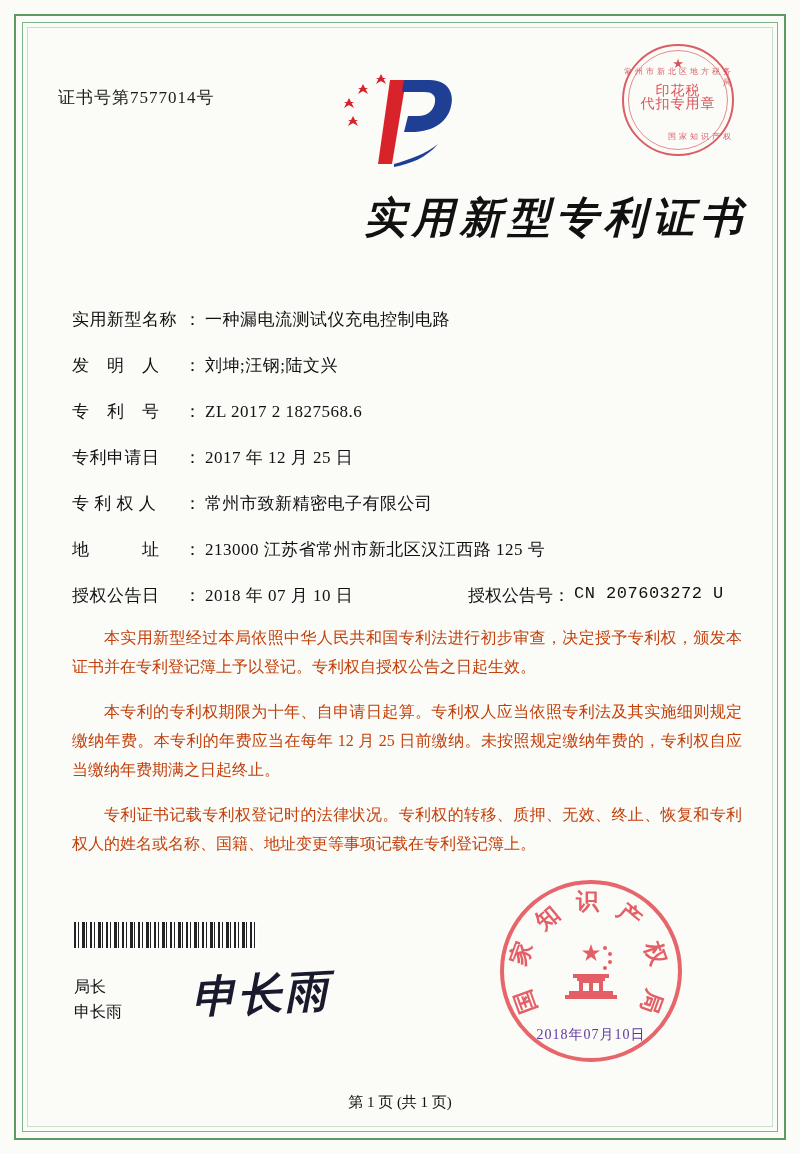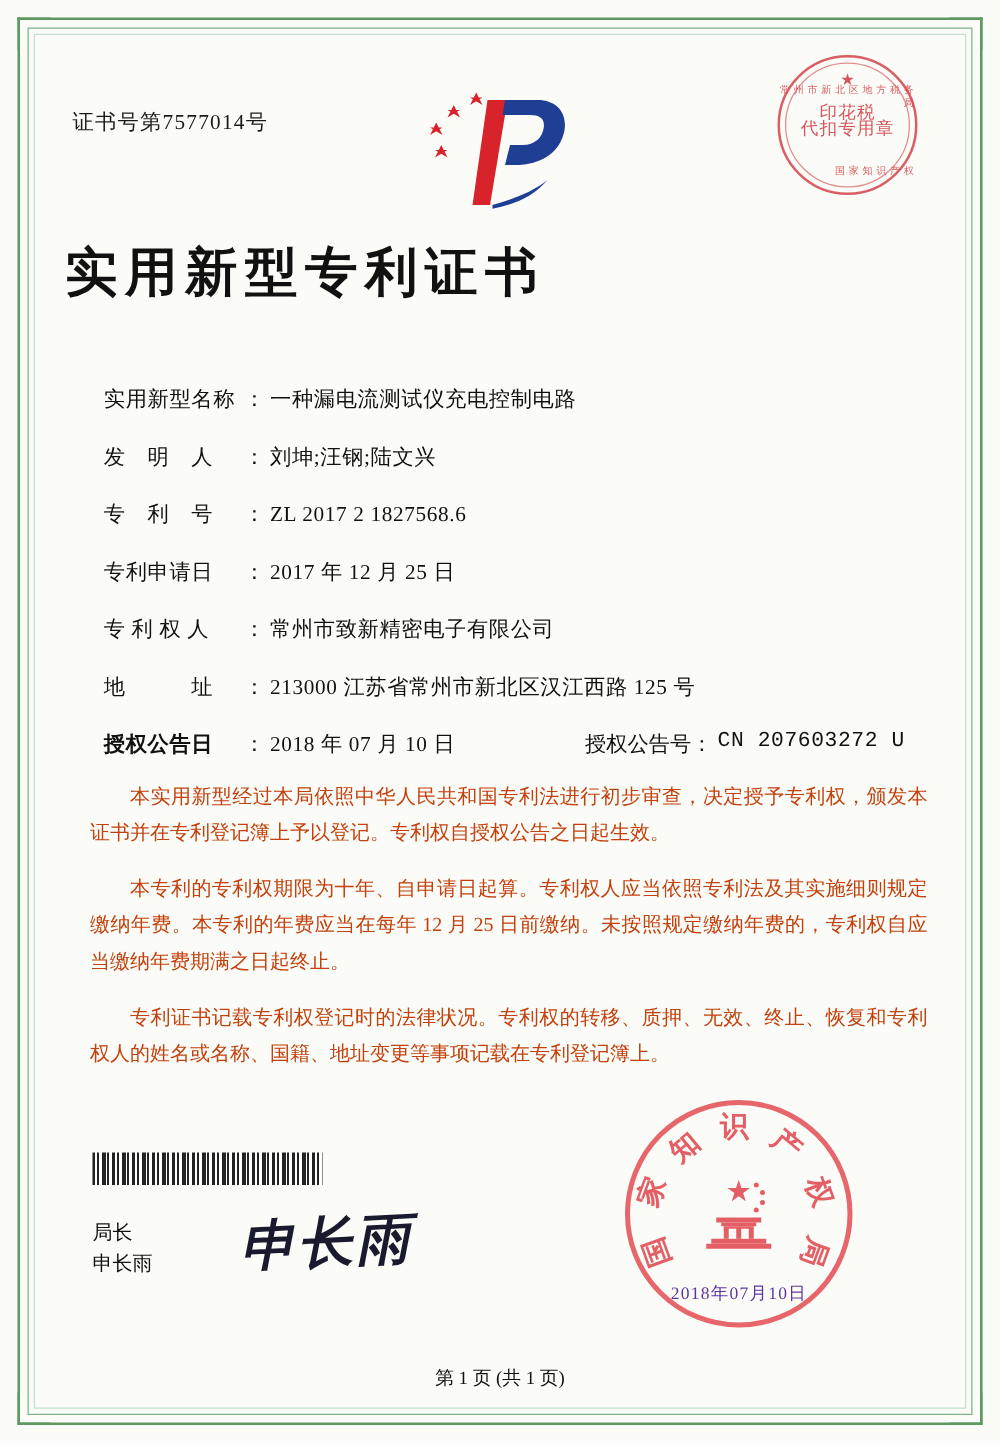--- a/index.html
+++ b/index.html
@@ -140,64 +140,64 @@
     color: #d4434a;
     font-size: 8px;
     letter-spacing: 3px;
     opacity: .85;
   }
   .tax-seal .arc-top { top: 22px; }
   .tax-seal .arc-bottom { bottom: 14px; }
 
   .doc-title {
     margin-top: 6px;
-    text-align: left;
+    text-align: right;
     font-size: 42px;
     font-weight: bold;
     letter-spacing: 6px;
     color: #111;
     font-family: "Liberation Serif", "DejaVu Serif", serif;
+    font-style: italic;
   }
 
   .fields {
     margin-top: 62px;
     padding-left: 20px;
   }
   .field-row {
     display: flex;
     align-items: baseline;
     margin-bottom: 23px;
     font-size: 17px;
     color: #111;
   }
   .field-label {
     width: 112px;
     flex: 0 0 112px;
     letter-spacing: 0.5px;
     white-space: nowrap;
-    margin-left: 11px;
   }
   .field-colon {
     flex: 0 0 auto;
     padding-right: 4px;
   }
   .field-value {
     flex: 1 1 auto;
     letter-spacing: 0.5px;
   }
 
   .grant-row {
     display: flex;
     align-items: baseline;
     margin-bottom: 10px;
     font-size: 17px;
     color: #111;
   }
   .grant-left { flex: 0 0 396px; display: flex; }
-  .grant-left .field-label { width: 112px; flex: 0 0 112px; font-weight: bold; }
+  .grant-left .field-label { width: 112px; flex: 0 0 112px; }
   .grant-right { display: flex; font-family: Liberation Mono, monospace; }
   .grant-right .g-label { white-space: nowrap; }
 
   .paragraphs {
     margin-top: 14px;
     padding-left: 20px;
     padding-right: 6px;
   }
   .para {
     font-size: 16px;

